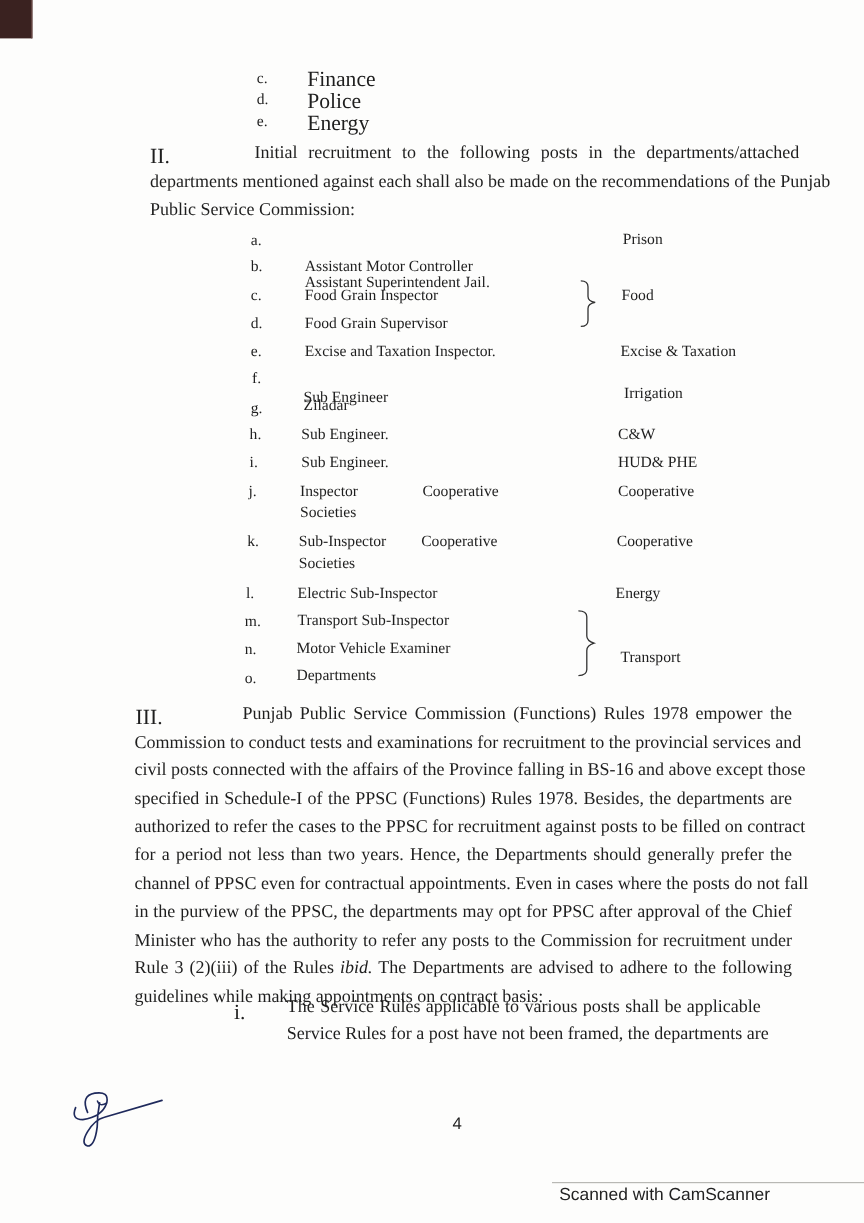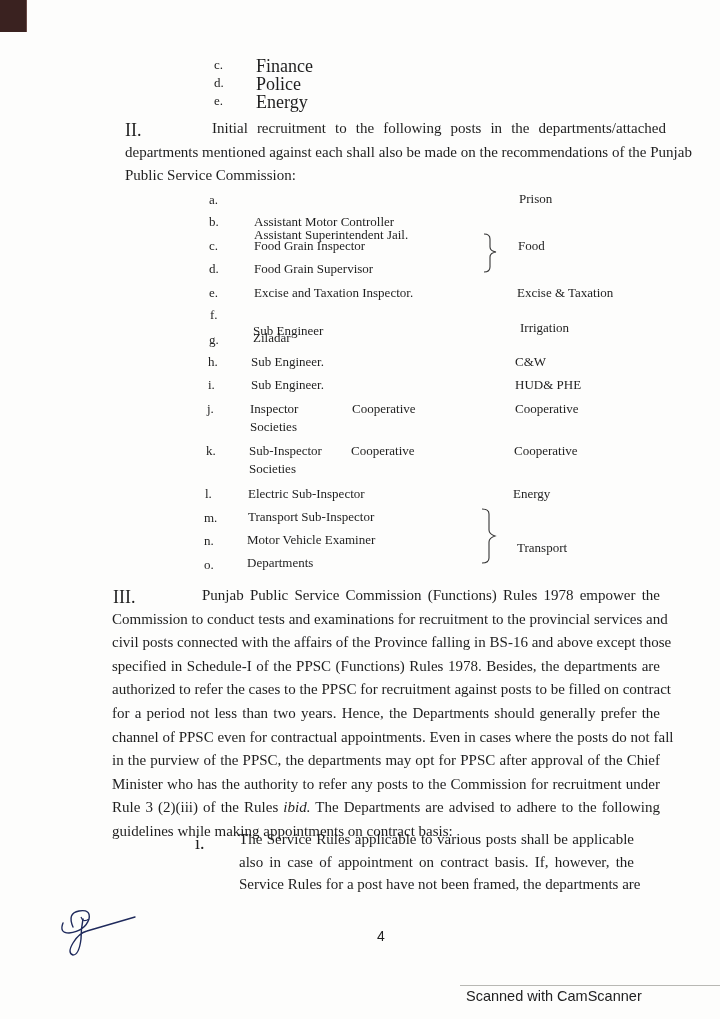--- a/index.html
+++ b/index.html
@@ -163,21 +163,20 @@
     <span class="line">Minister who has the authority to refer any posts to the Commission for recruitment under</span>
     <span class="line"><span>Rule 3 (2)(iii) of the Rules </span><i>ibid.</i><span> The Departments are advised to adhere to the following</span></span>
     <span class="line last">guidelines while making appointments on contract basis:</span>
   </div>
 </div>
 
 <div>
   <span class="abs t14" style="left:195px; top:833px;">i.</span>
   <div class="para" style="left:239px; top:828px; width:395px; line-height:22.5px;">
     <span class="line">The Service Rules applicable to various posts shall be applicable</span>
-    <span class="line">also in case of appointment on contract basis. If, however, the</span>
     <span class="line">Service Rules for a post have not been framed, the departments are</span>
   </div>
 </div>
 
 <svg class="sig" width="90" height="55">
   <path d="M18 22 Q12 8 24 6 Q36 4 34 14 Q30 26 14 28 Q4 28 8 18 M28 14 Q26 24 26 34 Q24 50 18 50 Q12 48 18 38 Q24 28 32 26 L80 12" fill="none" stroke="#1f2a5c" stroke-width="1.4" stroke-linecap="round"></path>
   <path d="M26 12 Q28 18 34 14" fill="none" stroke="#1f2a5c" stroke-width="1.2"></path>
 </svg>
 
 <span class="page-number">4</span>

